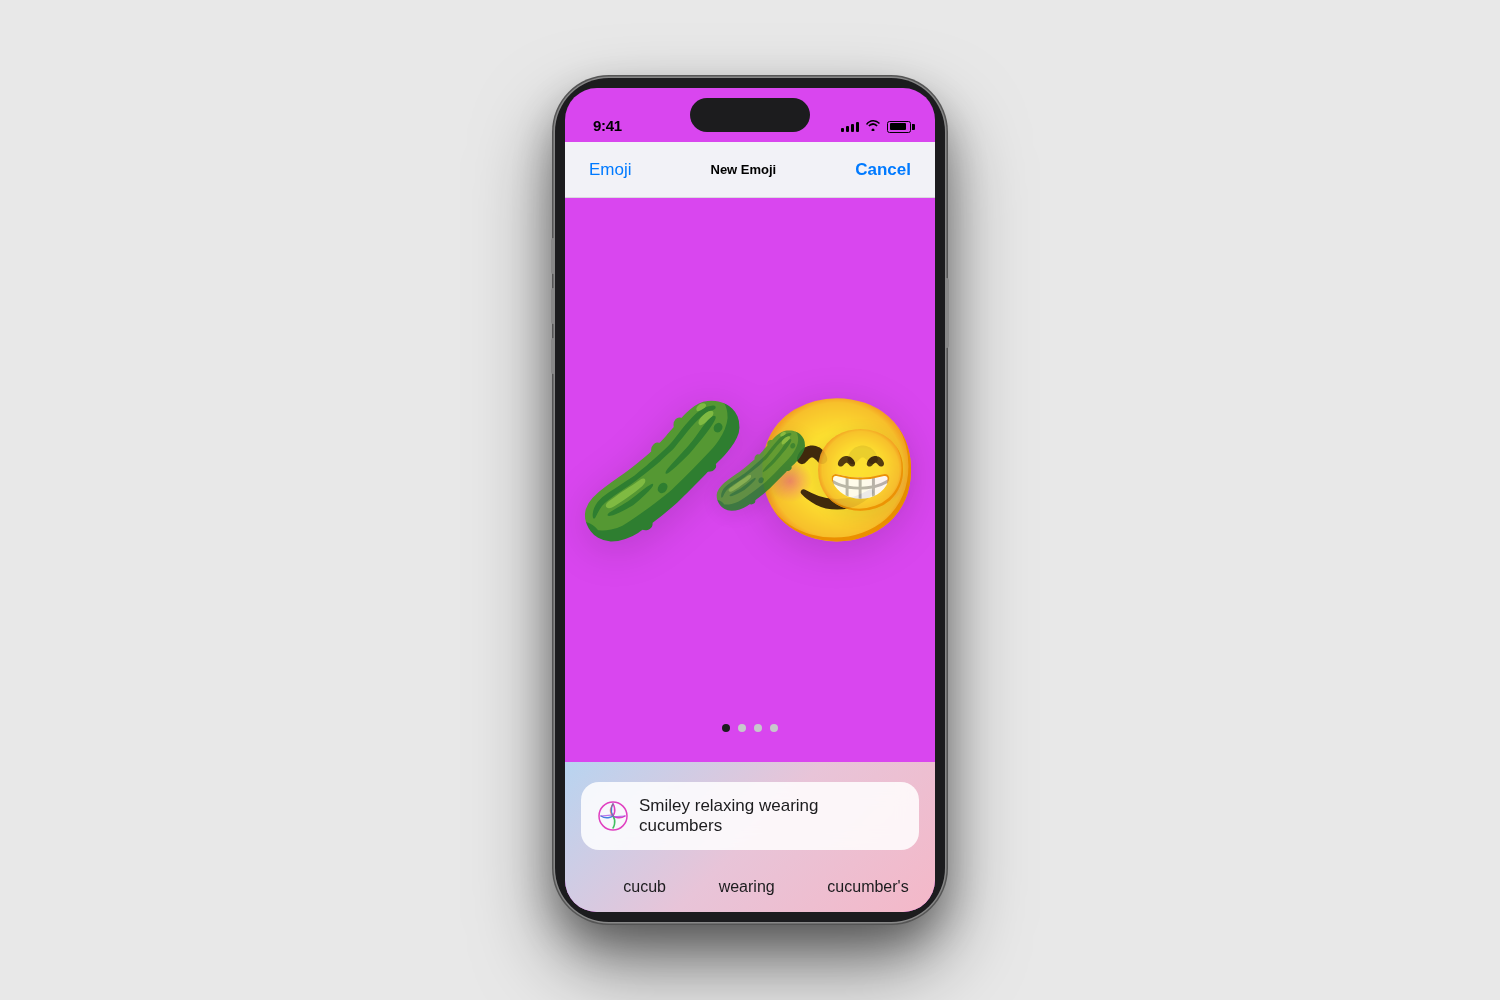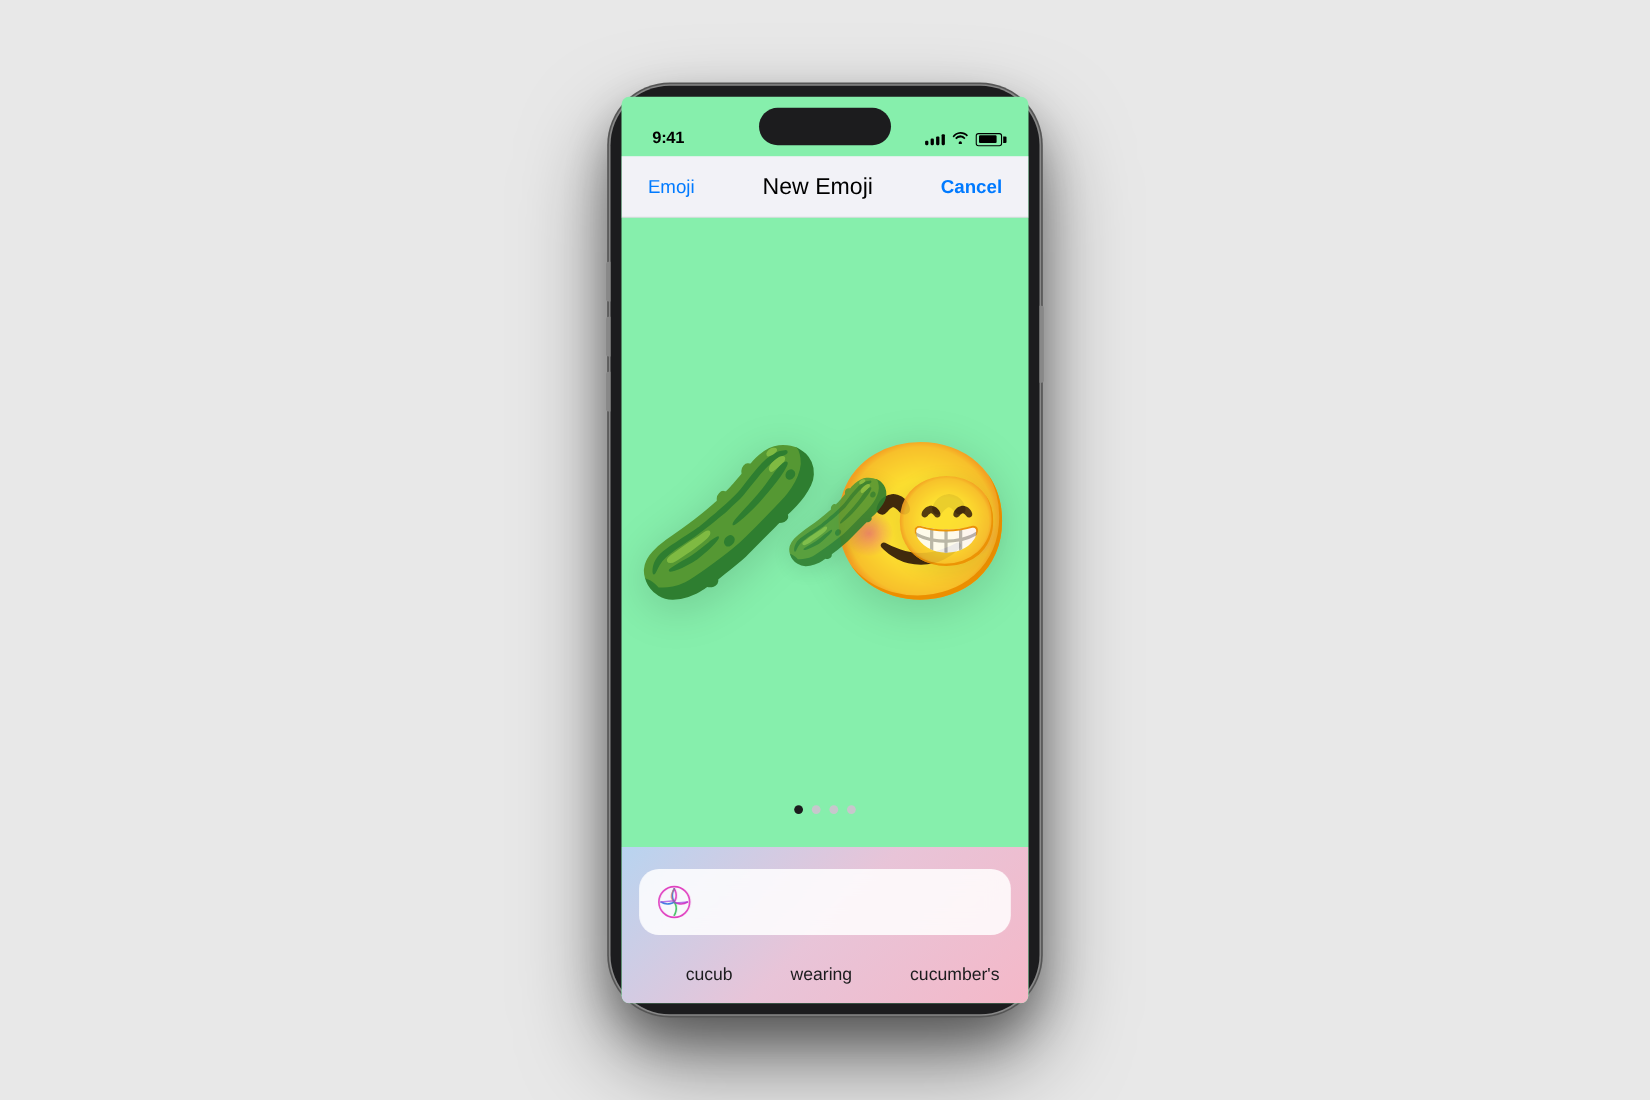--- a/index.html
+++ b/index.html
@@ -52,22 +52,22 @@
       top: 200px;
       width: 4px;
       height: 70px;
       background: #888;
       border-radius: 0 2px 2px 0;
     }
 
     .phone-screen {
       position: absolute;
       inset: 10px;
-      background: #86efac;
-      border-radius: 7px;
+      background: #d946ef;
+      border-radius: 32px;
       overflow: hidden;
       display: flex;
       flex-direction: column;
     }
 
     
     .status-bar {
       position: relative;
       height: 54px;
       background: transparent;
@@ -164,22 +164,22 @@
     }
 
     .nav-cancel {
       font-size: 17px;
       color: #007AFF;
       font-weight: 400;
       cursor: pointer;
     }
 
     .nav-title {
-      font-size: 21px;
-      font-weight: 400;
+      font-size: 13px;
+      font-weight: 700;
       color: #000;
     }
 
     .nav-insert {
       font-size: 17px;
       color: #007AFF;
       font-weight: 600;
       cursor: pointer;
     }
 
@@ -345,20 +345,21 @@
 
           <div class="search-container">
             <svg class="ai-icon" viewBox="0 0 32 32" fill="none">
               <circle cx="16" cy="16" r="14" fill="none" stroke="#e040c0" stroke-width="1.5"></circle>
               <path d="M16 4 C16 4, 20 10, 16 16 C16 16, 22 20, 28 16" stroke="#e040c0" stroke-width="1.5" fill="none" stroke-linecap="round"></path>
               <path d="M16 4 C16 4, 12 10, 16 16 C16 16, 10 20, 4 16" stroke="#4080e0" stroke-width="1.5" fill="none" stroke-linecap="round"></path>
               <path d="M16 16 C16 16, 10 12, 16 4" stroke="#e06040" stroke-width="1.2" fill="none" stroke-linecap="round" opacity="0.6"></path>
               <path d="M16 16 C20 22 16 28 16 28" stroke="#40c060" stroke-width="1.5" fill="none" stroke-linecap="round"></path>
               <path d="M4 16 C8 16 16 14 16 16 C16 18 24 16 28 16" stroke="#a040e0" stroke-width="1.2" fill="none" stroke-linecap="round" opacity="0.7"></path>
             </svg>
+            <span class="search-text">Smiley relaxing wearing cucumbers</span>
           </div>
 
           <div class="suggestions-row">
             <span class="suggestion-item">cucub</span>
             <span class="suggestion-item">wearing</span>
             <span class="suggestion-item">cucumber's</span>
           </div>
 
         </div>
       </div>

